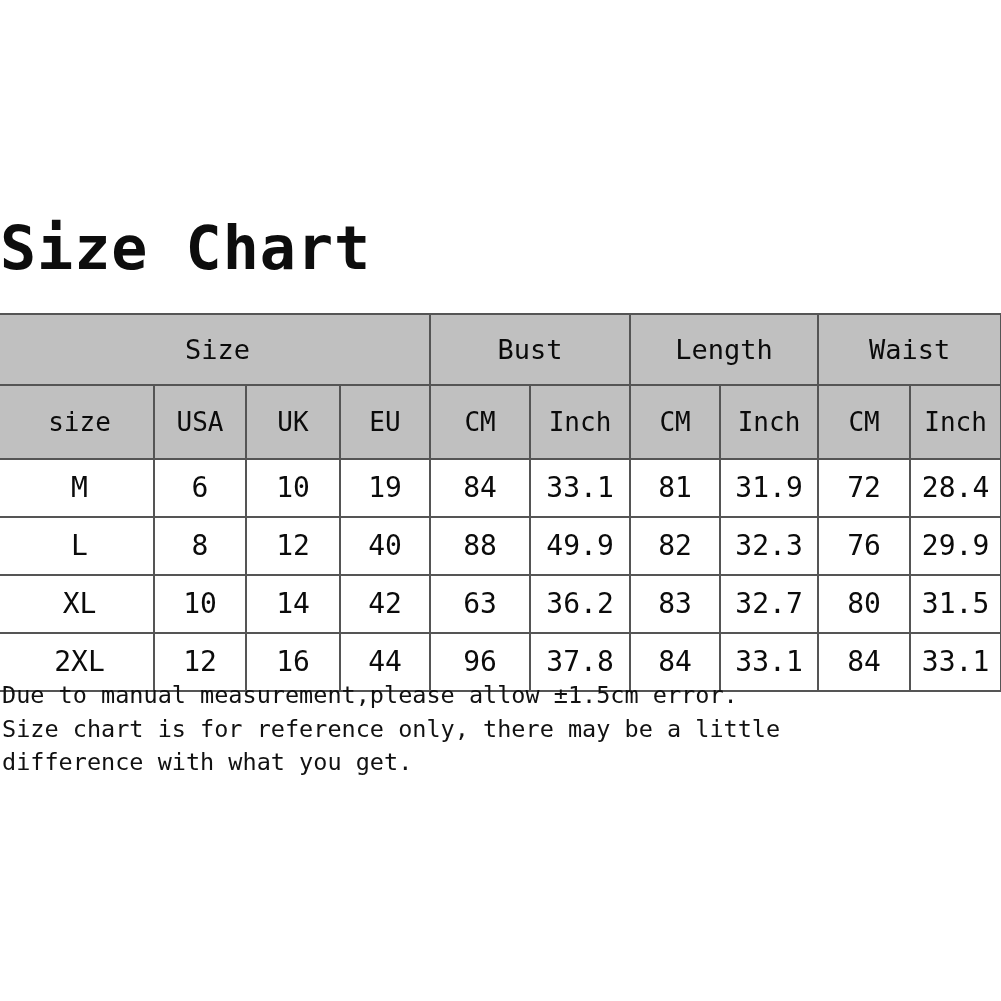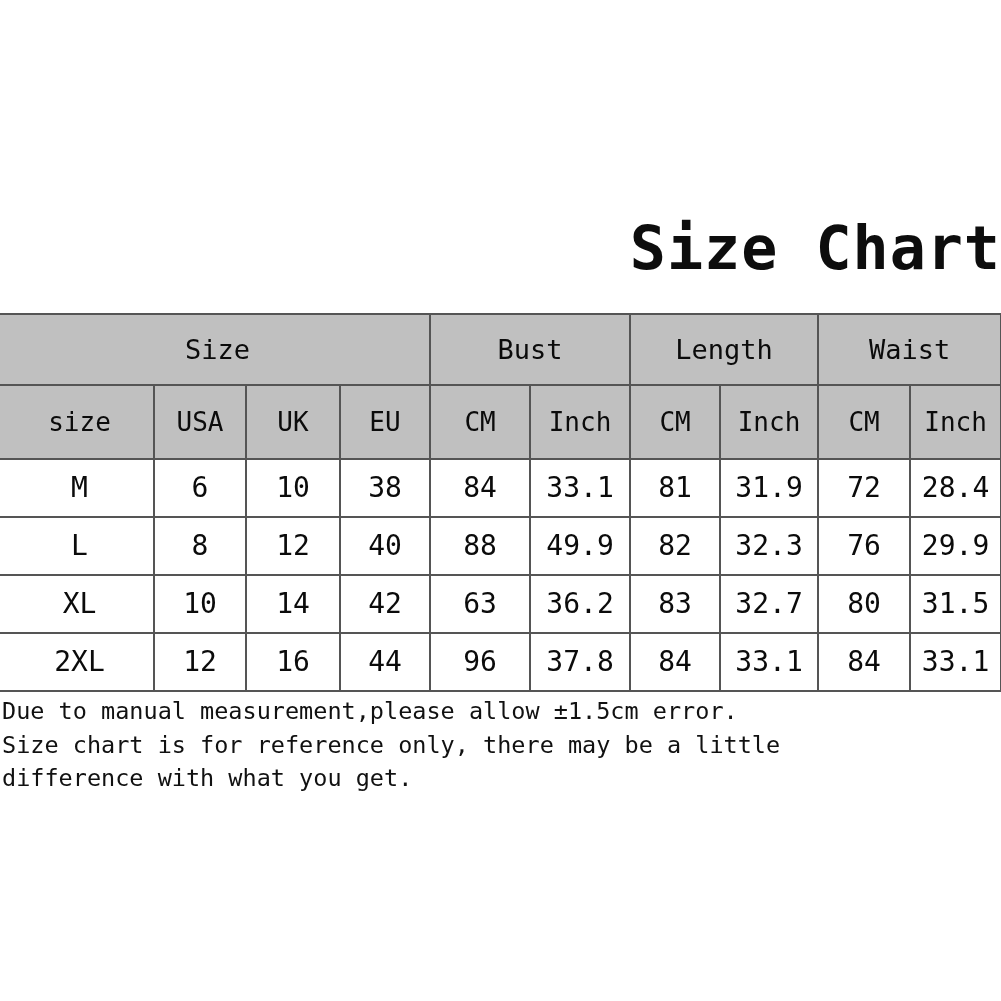--- a/index.html
+++ b/index.html
@@ -20,21 +20,21 @@
     height: 1001px;
     background: #ffffff;
   }
 
   
   #title {
     position: absolute;
     top: 213px;
     left: 0;
     width: 1001px;
-    text-align: right;
+    text-align: left;
     font-family: "DejaVu Sans Mono", "Liberation Mono", monospace;
     font-weight: bold;
     font-size: 60px;
     line-height: 70px;
     letter-spacing: 1px;
     color: #0d0d0d;
     white-space: nowrap;
   }
 
   
@@ -79,21 +79,21 @@
     border-left: none;
     padding-left: 6px;
   }
   #size-table tr:first-child td {
     border-top-width: 2px;
   }
 
   
   #notes {
     position: absolute;
-    top: 695px;
+    top: 679px;
     left: 0;
     width: 864px;
     padding: 0 2px;
     box-sizing: border-box;
   }
   #notes .note-line {
     font-family: "DejaVu Sans Mono", "Liberation Mono", monospace;
     font-size: 23.5px;
     line-height: 33.5px;
     color: #111111;
@@ -140,21 +140,21 @@
           <td>Inch</td>
           <td>CM</td>
           <td>Inch</td>
           <td>CM</td>
           <td>Inch</td>
         </tr>
     <tr class="data-row">
           <td>M</td>
           <td>6</td>
           <td>10</td>
-          <td>38</td>
+          <td>19</td>
           <td>84</td>
           <td>33.1</td>
           <td>81</td>
           <td>31.9</td>
           <td>72</td>
           <td>28.4</td>
         </tr>
         <tr class="data-row">
           <td>L</td>
           <td>8</td>

